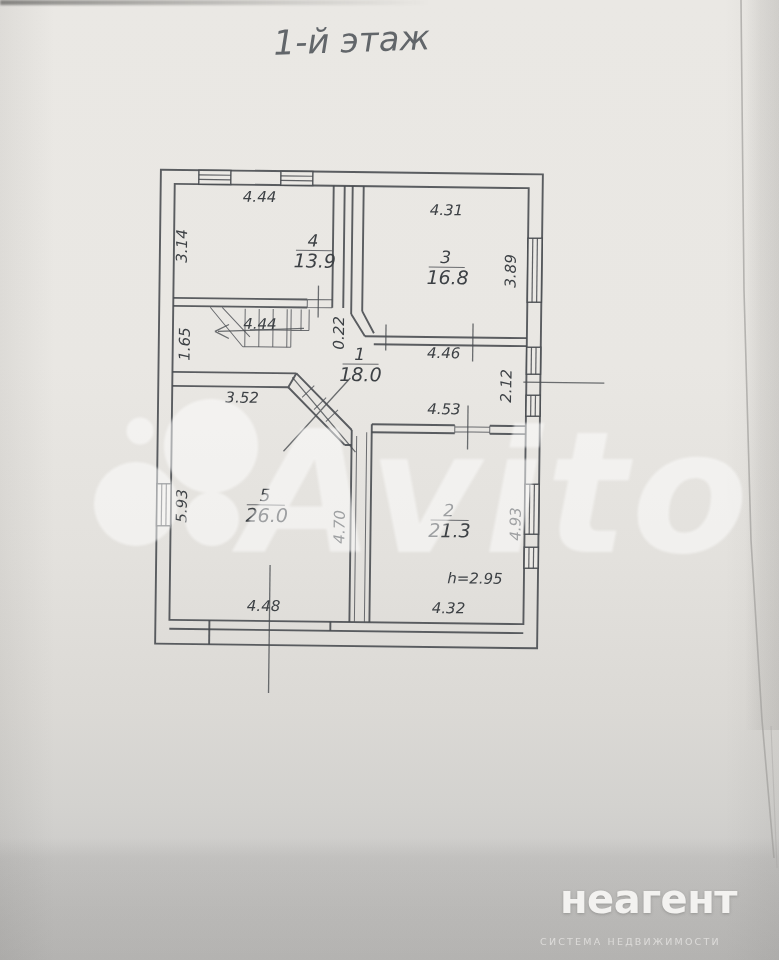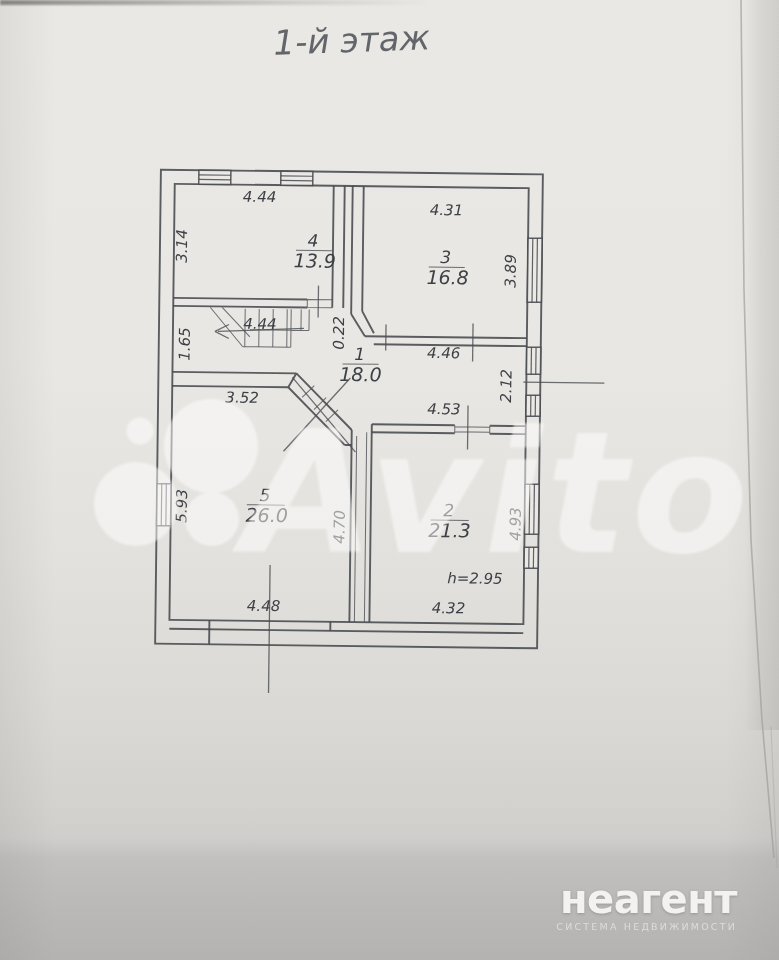--- a/index.html
+++ b/index.html
@@ -25,21 +25,21 @@
   .win-l{stroke:#46494d;stroke-width:1.2;stroke-opacity:.85;fill:none;}
   text{fill:#3d4145;font-style:italic;}
   .dim{font-size:15px;}
   .rnum{font-size:17px;}
   .rarea{font-size:19px;}
   .title-text{font-size:34px;fill:#50555a;opacity:.88;}
   .wm{fill:#ffffff;}
   .brand{position:absolute;right:42px;top:878px;text-align:right;}
   .brand-name{font-size:40px;font-weight:bold;line-height:1.05;color:#f3f2f0;letter-spacing:-0.5px;
     text-shadow:0 1px 3px rgba(96,95,93,.4);margin-left:36px;}
-  .brand-tag{margin-top:1px;font-size:9.5px;letter-spacing:2.2px;color:rgba(243,242,240,.62);}
+  .brand-tag{margin-top:16px;font-size:9.5px;letter-spacing:2.2px;color:rgba(243,242,240,.62);text-align:center;}
 </style>
 </head>
 <body>
 
 <div class="stage">
   <div class="top-shadow"></div>
   <div class="right-shade"></div>
   <div class="bottom-band"></div>
 
   <svg width="779" height="960" viewBox="0 0 779 960">

